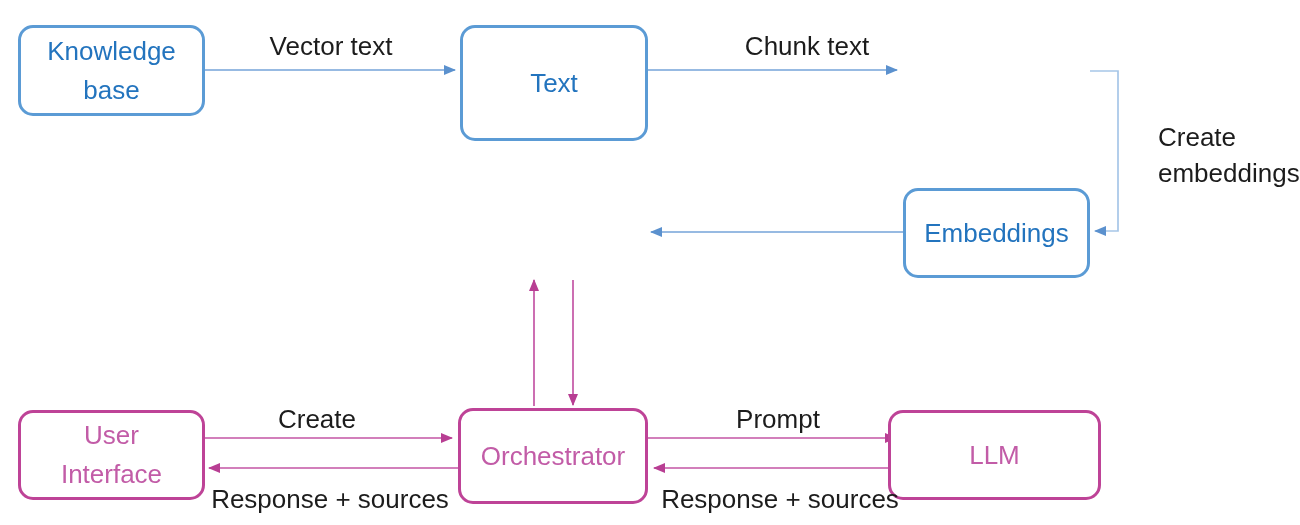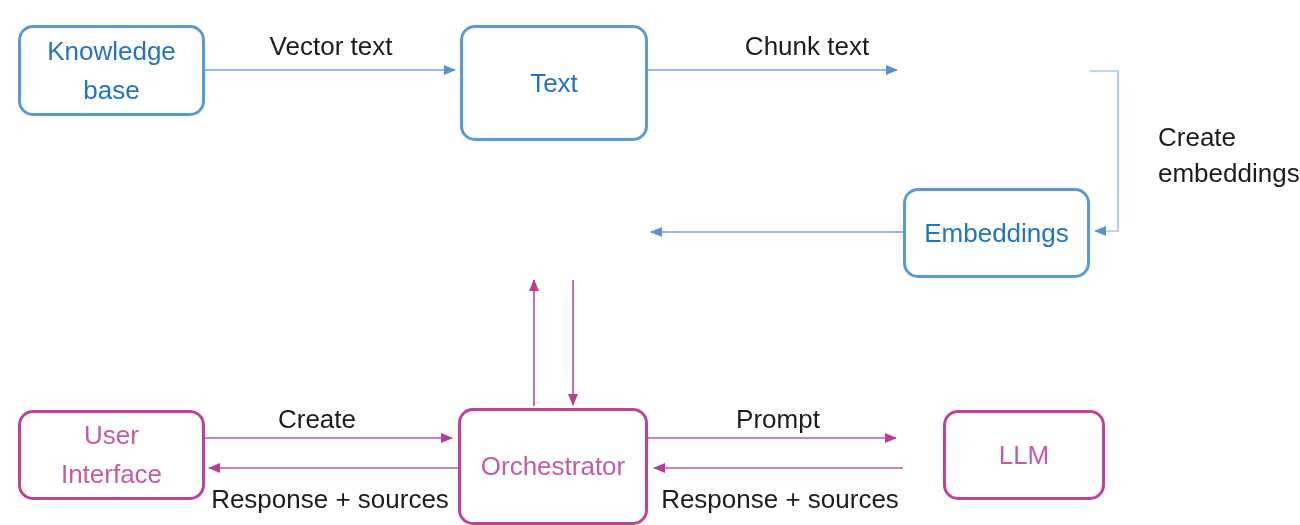--- a/index.html
+++ b/index.html
@@ -94,25 +94,25 @@
 
   <div class="node blue" style="left:903px;top:188px;width:187px;height:90px">
     <span>Embeddings</span>
   </div>
 
   <div class="node pink" style="left:18px;top:410px;width:187px;height:90px">
     <span>User
 Interface</span>
   </div>
 
-  <div class="node pink" style="left:458px;top:408px;width:190px;height:117px">
+  <div class="node pink" style="left:458px;top:408px;width:190px;height:96px">
     <span>Orchestrator</span>
   </div>
 
-  <div class="node pink" style="left:943px;top:410px;width:162px;height:90px">
+  <div class="node pink" style="left:888px;top:410px;width:213px;height:90px">
     <span>LLM</span>
   </div>
 
   <div class="edge-label center" style="left:331px;top:28px">Vector text</div>
 
   <div class="edge-label center" style="left:807px;top:28px">Chunk text</div>
 
   <div class="edge-label" style="left:1158px;top:119px">Create
 embeddings</div>
 

